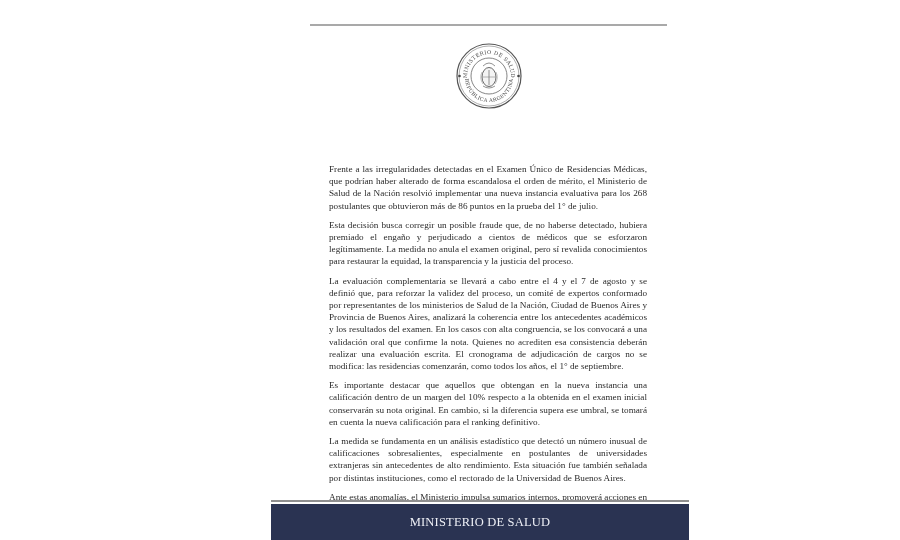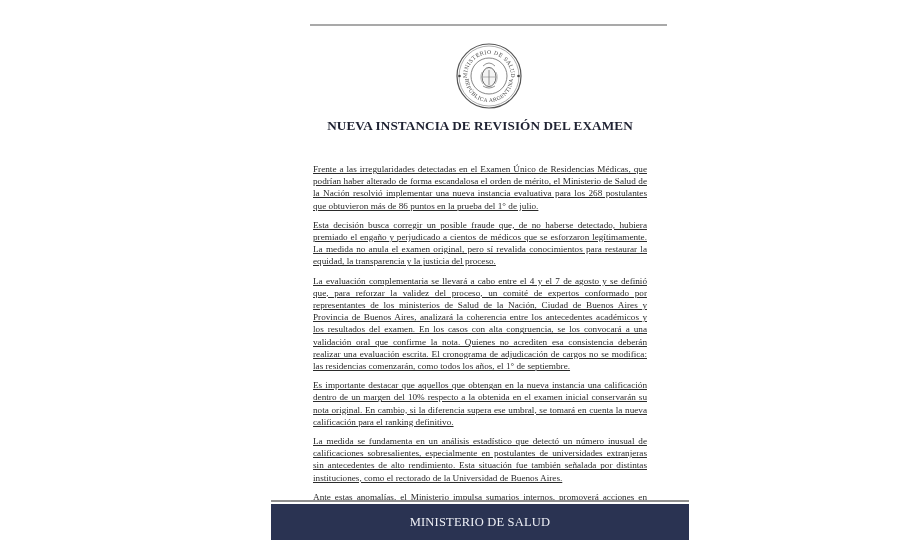--- a/index.html
+++ b/index.html
@@ -47,22 +47,21 @@
       left: 313px;
       top: 163px;
       width: 334px;
       font-family: "Liberation Serif", serif;
       font-size: 9.2px;
       line-height: 12.2px;
       color: #2b2b2b;
       text-align: justify;
     }
     .body p {
-      margin: 0 0 7px 0;
-      text-decoration: underline;
+      margin: 0 0 7px 16px;
     }
     .footer-rule {
       position: absolute;
       left: 271px;
       top: 500px;
       width: 418px;
       height: 2px;
       background: #8f8f8f;
     }
     .footer {
@@ -107,21 +106,20 @@
     <ellipse cx="34" cy="35" rx="7" ry="9.5" fill="#f4f4f4" stroke="#555" stroke-width="0.9"></ellipse>
     <line x1="27.5" y1="35" x2="40.5" y2="35" stroke="#888" stroke-width="0.6"></line>
     <line x1="34" y1="28" x2="34" y2="43" stroke="#777" stroke-width="0.8"></line>
     <path d="M 28 44 Q 34 48 40 44" fill="none" stroke="#777" stroke-width="0.8"></path>
     <path d="M 27 30 Q 24 36 28 42" fill="none" stroke="#999" stroke-width="0.6"></path>
     <path d="M 41 30 Q 44 36 40 42" fill="none" stroke="#999" stroke-width="0.6"></path>
   </svg>
 </div>
 
 <div class="title">
-  <div>NUEVA INSTANCIA DE REVISIÓN DEL EXAMEN</div>
 </div>
 
 <div class="body">
   <p>Frente a las irregularidades detectadas en el Examen Único de Residencias Médicas, que podrían haber alterado de forma escandalosa el orden de mérito, el Ministerio de Salud de la Nación resolvió implementar una nueva instancia evaluativa para los 268 postulantes que obtuvieron más de 86 puntos en la prueba del 1° de julio.</p>
   <p>Esta decisión busca corregir un posible fraude que, de no haberse detectado, hubiera premiado el engaño y perjudicado a cientos de médicos que se esforzaron legítimamente. La medida no anula el examen original, pero sí revalida conocimientos para restaurar la equidad, la transparencia y la justicia del proceso.</p>
   <p>La evaluación complementaria se llevará a cabo entre el 4 y el 7 de agosto y se definió que, para reforzar la validez del proceso, un comité de expertos conformado por representantes de los ministerios de Salud de la  Nación, Ciudad de Buenos Aires y Provincia de Buenos Aires, analizará la coherencia entre los antecedentes académicos y los resultados del examen. En los casos con alta congruencia, se los convocará a una validación oral que confirme la nota. Quienes no acrediten esa consistencia deberán realizar una evaluación escrita. El cronograma de adjudicación de cargos no se modifica: las residencias comenzarán, como todos los años, el 1° de septiembre.</p>
   <p>Es importante destacar que aquellos que obtengan en la nueva instancia una calificación dentro de un margen del 10% respecto a la obtenida en el examen inicial conservarán su nota original. En cambio, si la diferencia supera ese umbral, se tomará en cuenta la nueva calificación para el ranking definitivo.</p>
   <p>La medida se fundamenta en un análisis estadístico que detectó un número inusual de calificaciones sobresalientes, especialmente en postulantes de universidades extranjeras sin antecedentes de alto rendimiento. Esta situación fue también señalada por distintas instituciones, como el rectorado de la Universidad de Buenos Aires.</p>
   <p>Ante estas anomalías, el Ministerio impulsa sumarios internos, promoverá acciones en conjunto con otros organismos y hará una denuncia en la justicia. Con esta decisión, el Ministerio de Salud ratifica su compromiso con el mérito, la transparencia y la calidad del sistema nacional de residencias.</p>
 </div>

